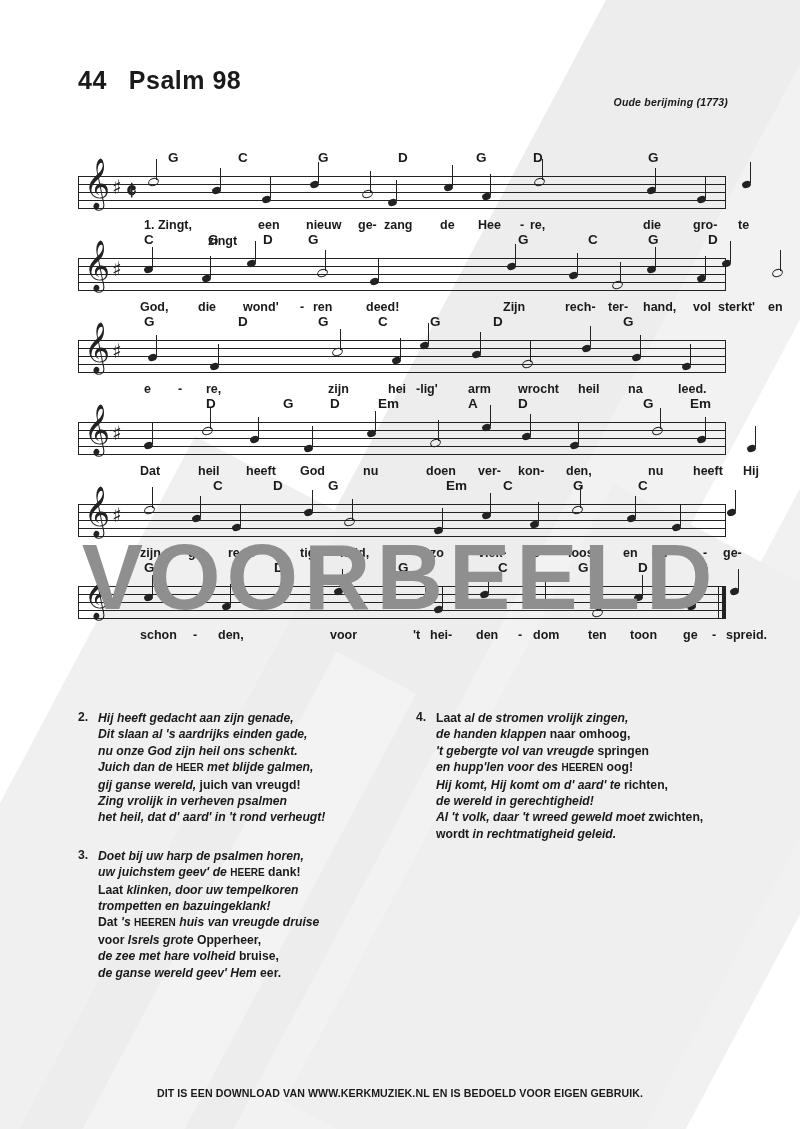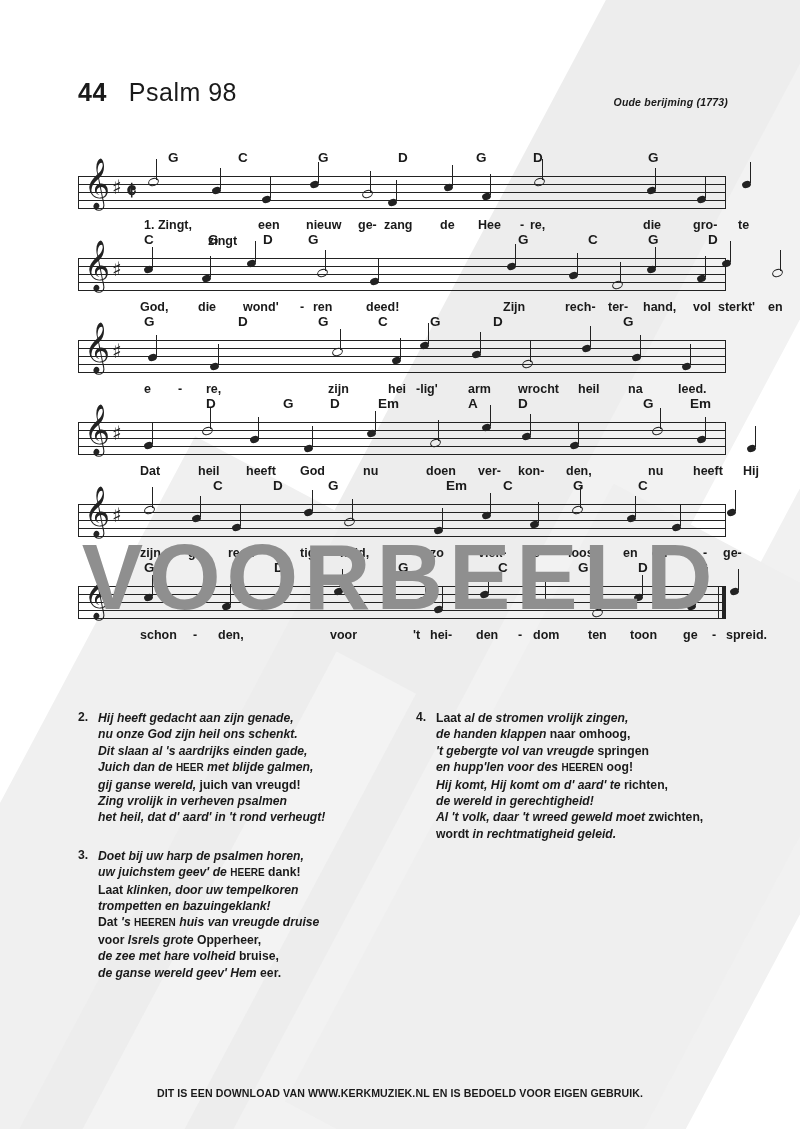--- a/index.html
+++ b/index.html
@@ -53,23 +53,22 @@
     align-items: baseline;
     gap: 22px;
   }
   .psalm-number {
     font-size: 25px;
     font-weight: bold;
     letter-spacing: 0.5px;
   }
   .psalm-title {
     font-size: 25px;
-    font-weight: normal;
+    font-weight: bold;
     letter-spacing: 0.5px;
-    margin-top: 12px;
   }
   .source-note {
     position: absolute;
     right: 72px;
     top: 96px;
     font-size: 10.5px;
     font-weight: bold;
     font-style: italic;
     letter-spacing: 0.2px;
   }
@@ -649,22 +648,22 @@
       </div>
 
     <div class="watermark">VOORBEELD</div>
 
     <div class="verses">
       <div class="verse-col" id="verses-left">
           <div class="verse">
             <div class="verse-num">2.</div>
             <div class="verse-lines">
               <div><em>Hij heeft gedacht aan zijn genade,</em></div>
+              <div><em>Dit slaan al 's aardrijks einden gade,</em></div>
               <div><em>nu onze God zijn heil ons schenkt.</em></div>
-              <div><em>Dit slaan al 's aardrijks einden gade,</em></div>
               <div><em>Juich dan de</em> <span class="sc">HEER</span> <em>met blijde galmen,</em></div>
               <div><em>gij ganse wereld,</em> juich van vreugd!</div>
               <div><em>Zing vrolijk in verheven psalmen</em></div>
               <div><em>het heil, dat d' aard' in 't rond verheugt!</em></div>
             </div>
           </div>
           <div class="verse">
             <div class="verse-num">3.</div>
             <div class="verse-lines">
               <div><em>Doet bij uw harp de psalmen horen,</em></div>

